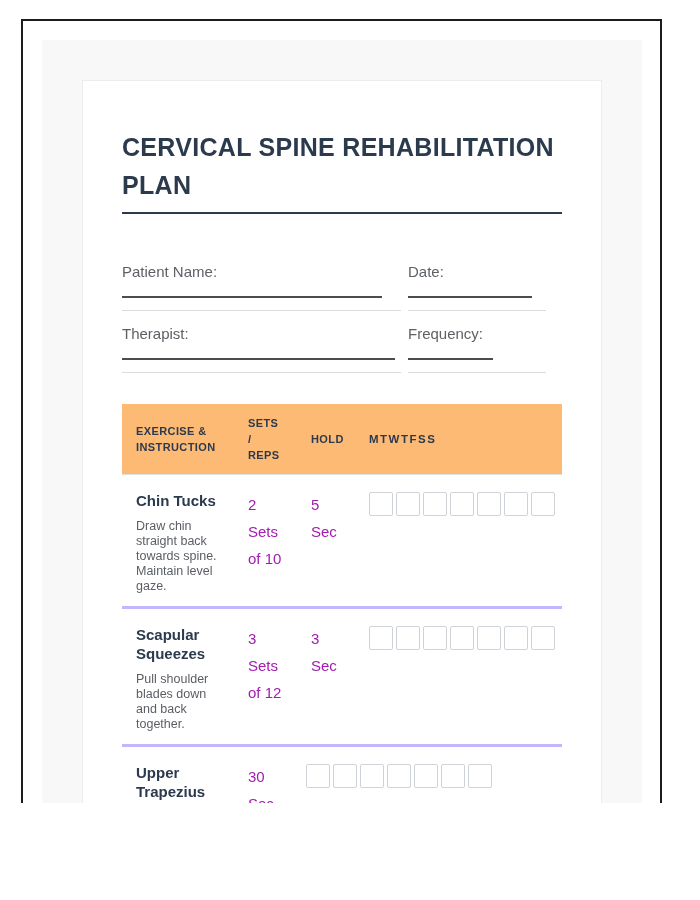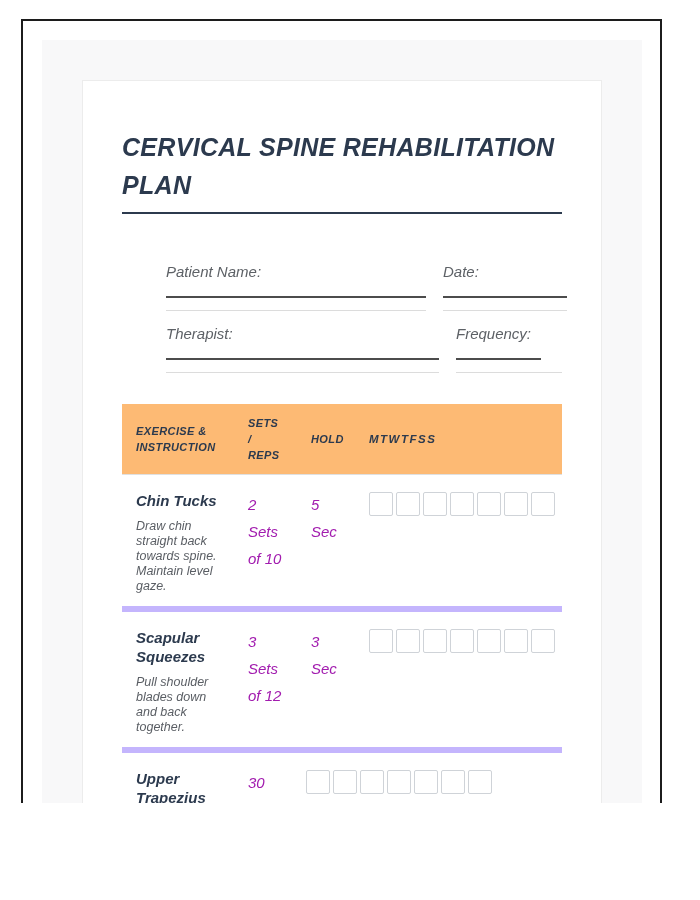--- a/index.html
+++ b/index.html
@@ -3,54 +3,54 @@
 <meta charset="utf-8">
 <style>
   * { margin:0; padding:0; box-sizing:border-box; }
   html,body { width:700px; height:900px; background:#ffffff; overflow:hidden;
     font-family:"Liberation Sans","DejaVu Sans",sans-serif; }
 
   .frame { position:absolute; left:21px; top:19px; width:641px; height:784px;
     border:2px solid #1c1c1c; border-bottom:none; background:#ffffff; overflow:hidden; }
 
   .page-bg { position:absolute; left:19px; top:19px; width:600px; height:763px;
-    background:#f8f8f9;font-style:italic; }
+    background:#f8f8f9; }
 
   .card { position:absolute; left:40px; top:40px; width:520px; height:780px;
     background:#ffffff; border:1px solid #ececec; border-bottom:none;
     padding:47px 39px 0 39px; }
 
   .doc-title { font-size:25px; font-weight:bold; line-height:38px;
     letter-spacing:0.3px; color:#2c3a4e; }
 
   .divider { height:2px; background:#2c3a4e; margin-top:8px; }
 
   .fields { margin-top:48px; }
-  .field-row { display:flex; gap:17px;margin-left:44px; }
+  .field-row { display:flex; gap:7px; }
   .field-row + .field-row { margin-top:13px; }
   .field { border-bottom:1px solid #dcdcdc; padding-bottom:12px; }
   .field.wide { width:279px; }
   .field.narrow { width:138px; }
   .field-label { font-size:15px; line-height:20px; color:#5d6166; }
   .write-line { height:0; border-bottom:2px solid #4c4c4c; margin-top:14px; }
 
   .ex-table { margin-top:31px; }
   .thead { display:flex; align-items:center; background:#fdba74;
     border-bottom:1px solid #e0e0e0; padding:11px 0;
     color:#2c3a4e; font-weight:bold; font-size:11px; line-height:16px;
     letter-spacing:0.4px; }
   .col-ex   { width:112px; padding-left:14px; padding-right:10px; }
   .col-sets { width:63px;  padding-left:14px; padding-right:13px; }
   .col-hold { width:59px;  padding-left:14px; padding-right:10px; }
   .col-days { flex:1; padding-left:13px; }
   .thead .col-sets { padding-right:20px; }
   .thead .col-days { letter-spacing:1.5px; font-size:11.5px; }
 
   .trow { display:flex; align-items:flex-start;
-    border-bottom:6px solid #c4b5fd; padding:16px 0 12px; }
+    border-bottom:3px solid #c4b5fd; padding:16px 0 12px; }
   .ex-name { font-size:15px; font-weight:bold; line-height:19px; color:#2c3a4e; }
   .ex-desc { font-size:12.5px; line-height:15px; color:#5a5e64; margin-top:9px; }
   .num-cell { font-size:15px; line-height:27px; color:#a21caf; }
 
   .day-boxes { display:flex; gap:3px; padding-top:1px; }
   .checkbox { width:24px; height:24px; background:#ffffff;
     border:1px solid #cfd3d8; border-radius:2px; flex:0 0 auto; }
 </style>
 </head>
 <body>

